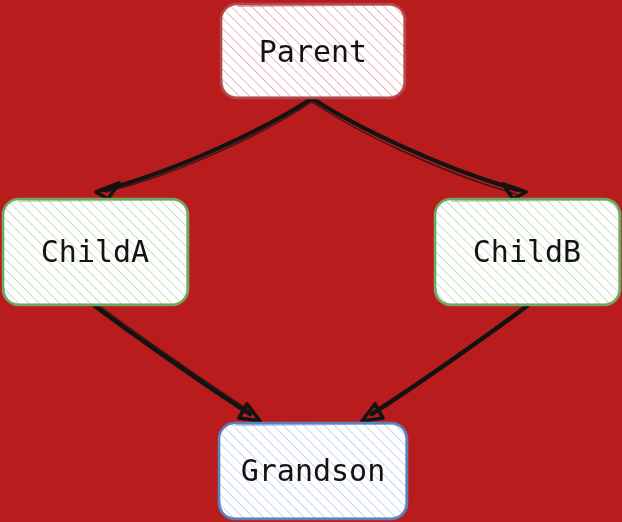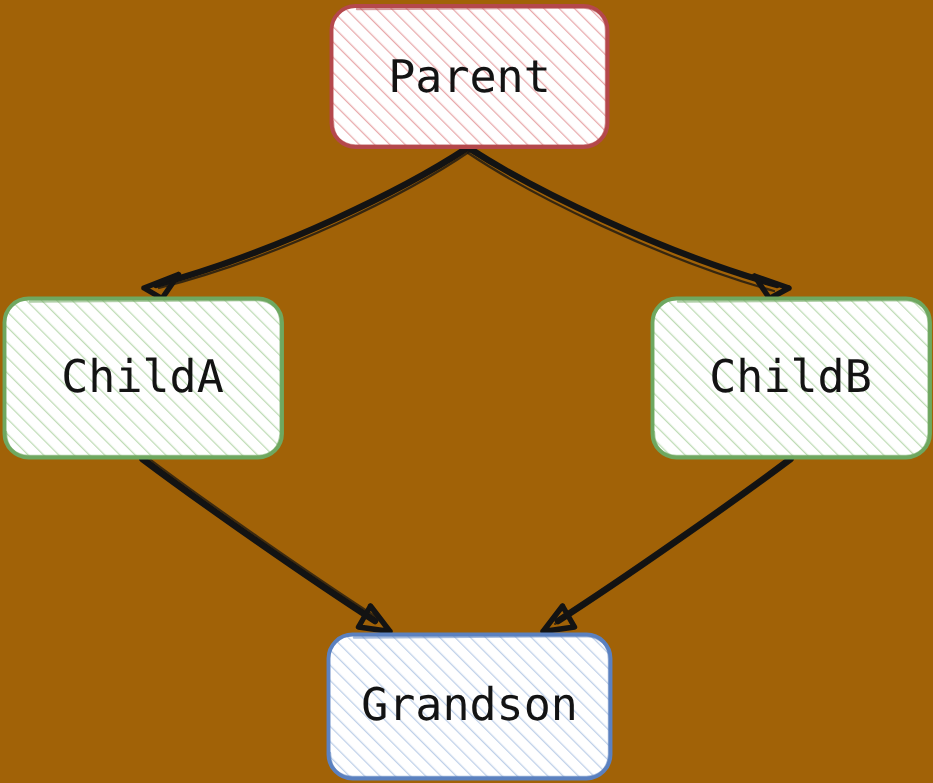--- a/index.html
+++ b/index.html
@@ -10,21 +10,21 @@
   body {
     width: 622px;
     height: 522px;
     overflow: hidden;
     font-family: "DejaVu Sans Mono", monospace;
   }
   #canvas-root {
     position: relative;
     width: 622px;
     height: 522px;
-    background: #a16207;
+    background: #b91c1c;
   }
   #diagram-svg {
     position: absolute;
     top: 0;
     left: 0;
     width: 622px;
     height: 522px;
     display: block;
   }
   .node-label {

